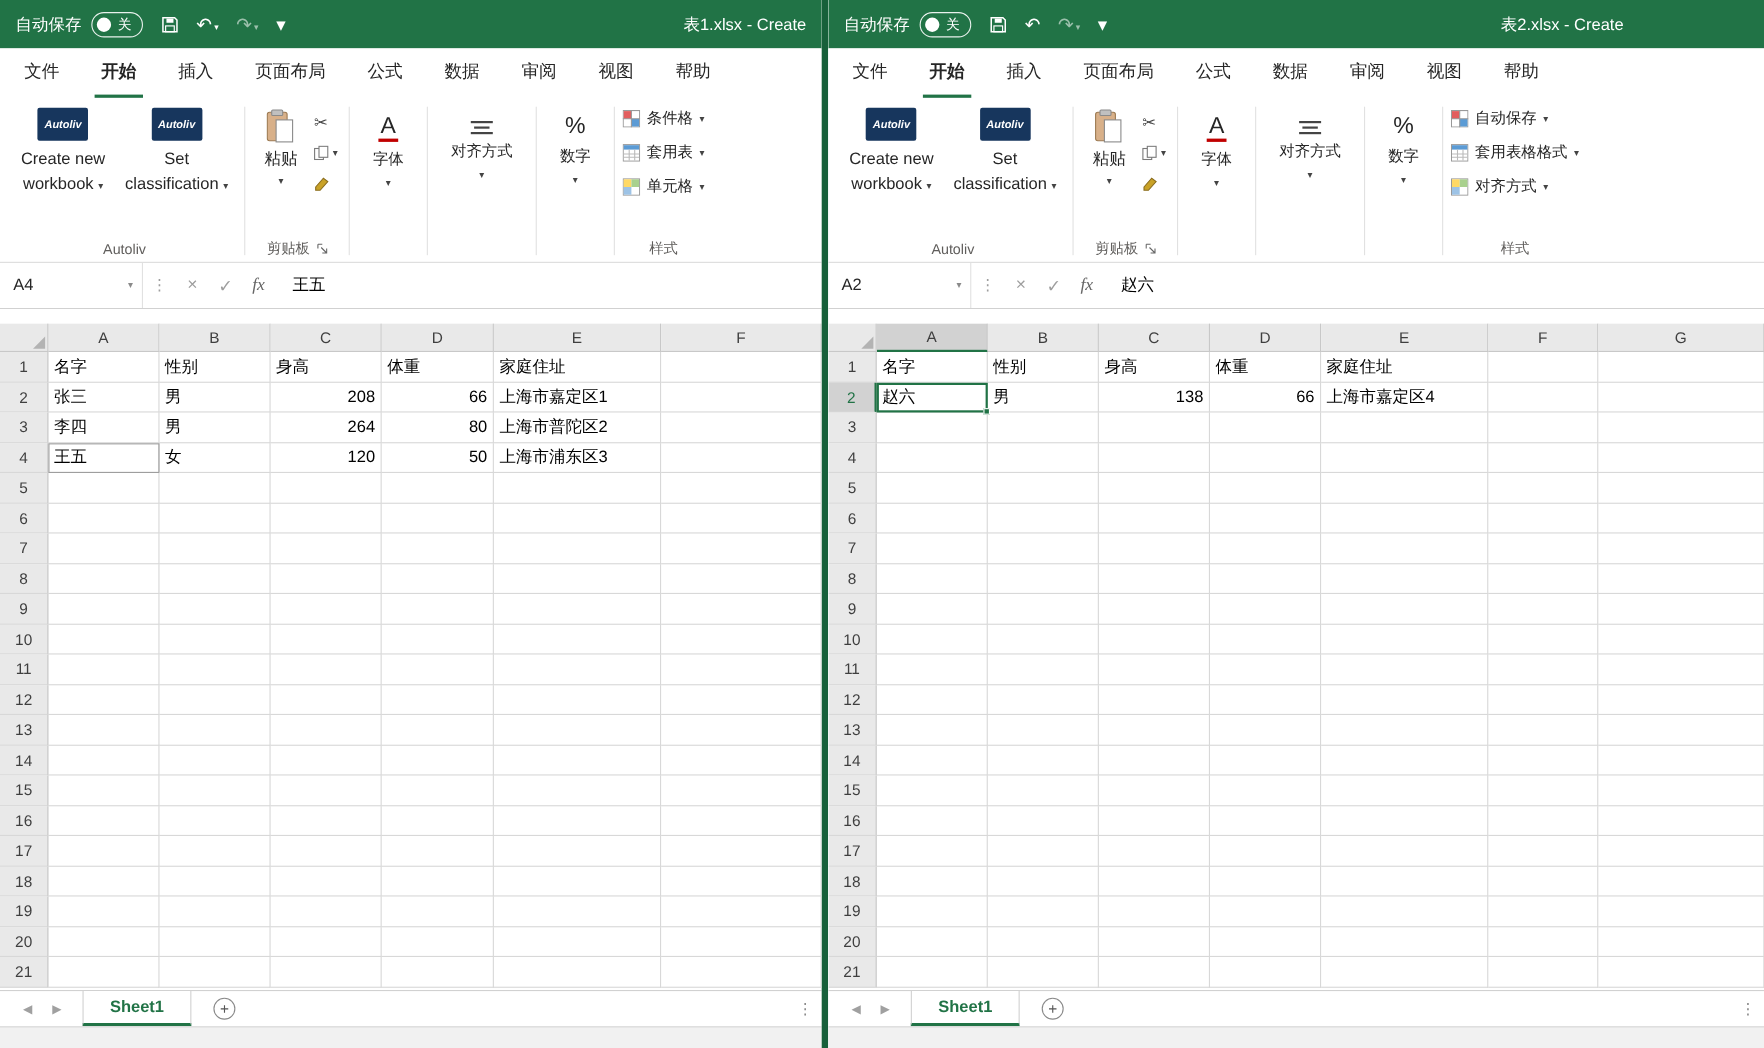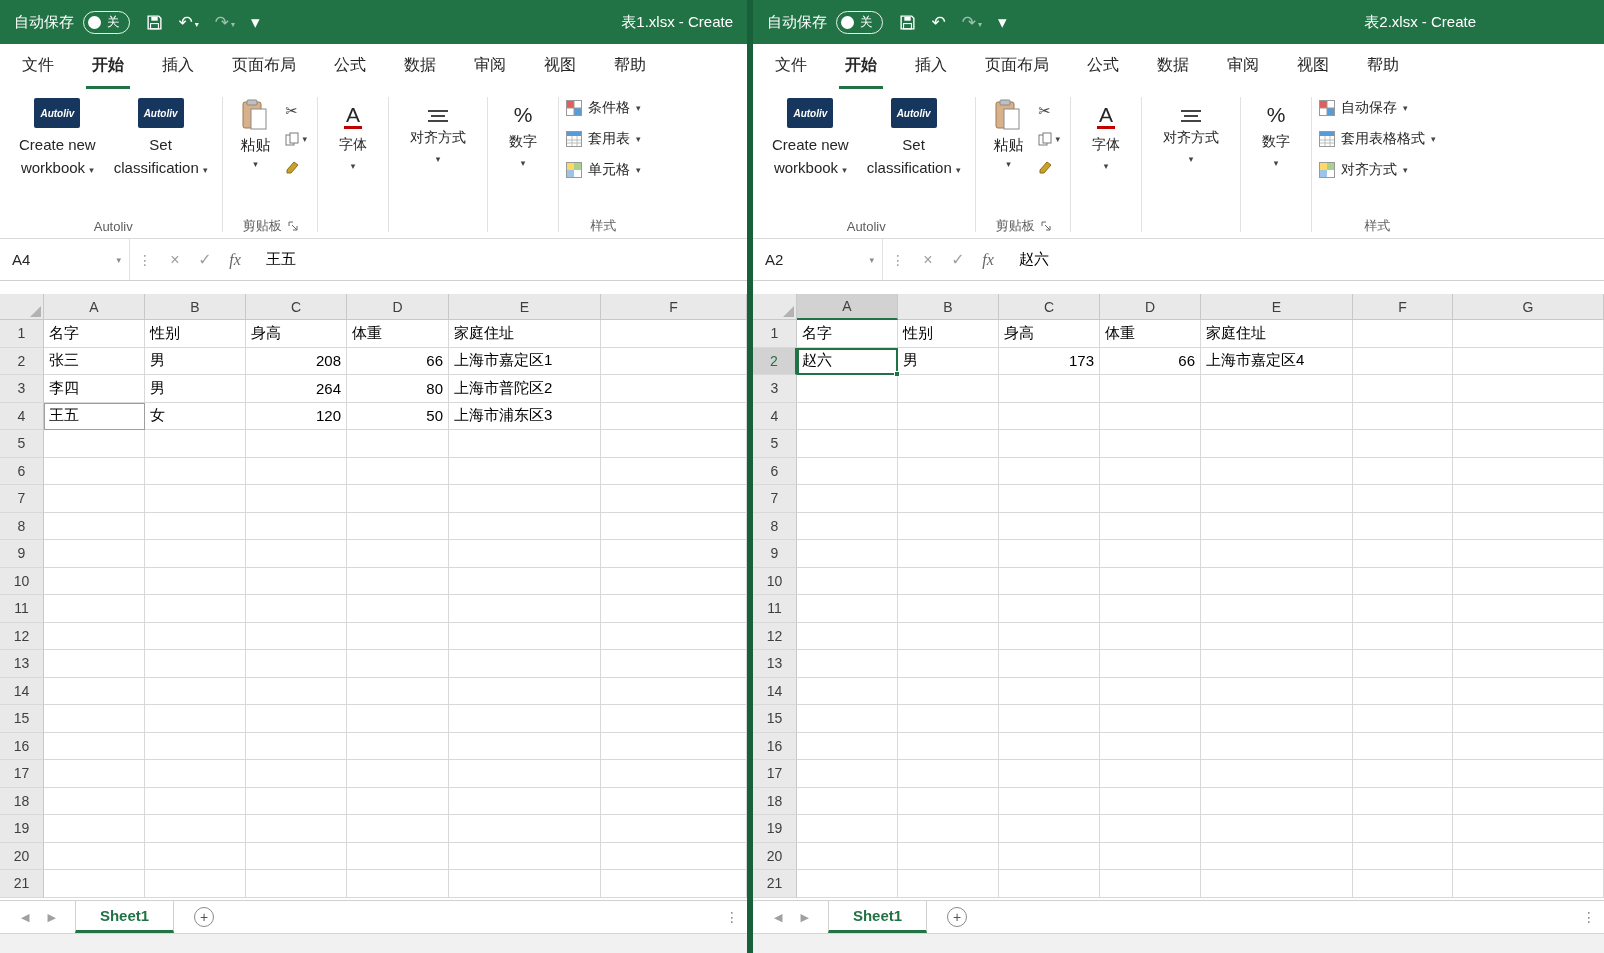--- a/index.html
+++ b/index.html
@@ -751,21 +751,21 @@
         <div class="grow">
           <div class="rhead sel">2</div>
           <div class="gcell sel-active" style="flex: 0 0 101px;">
             <span>赵六</span>
             <span class="handle"></span>
           </div>
           <div class="gcell" style="flex: 0 0 101px;">
             <span>男</span>
           </div>
           <div class="gcell num" style="flex: 0 0 101px;">
-            <span>173</span>
+            <span>138</span>
           </div>
           <div class="gcell num" style="flex: 0 0 101px;">
             <span>66</span>
           </div>
           <div class="gcell" style="flex: 0 0 152px;">
             <span>上海市嘉定区4</span>
           </div>
           <div class="gcell" style="flex: 0 0 100px;"></div>
           <div class="gcell" style="flex: 1 1 0%;"></div>
         </div>

